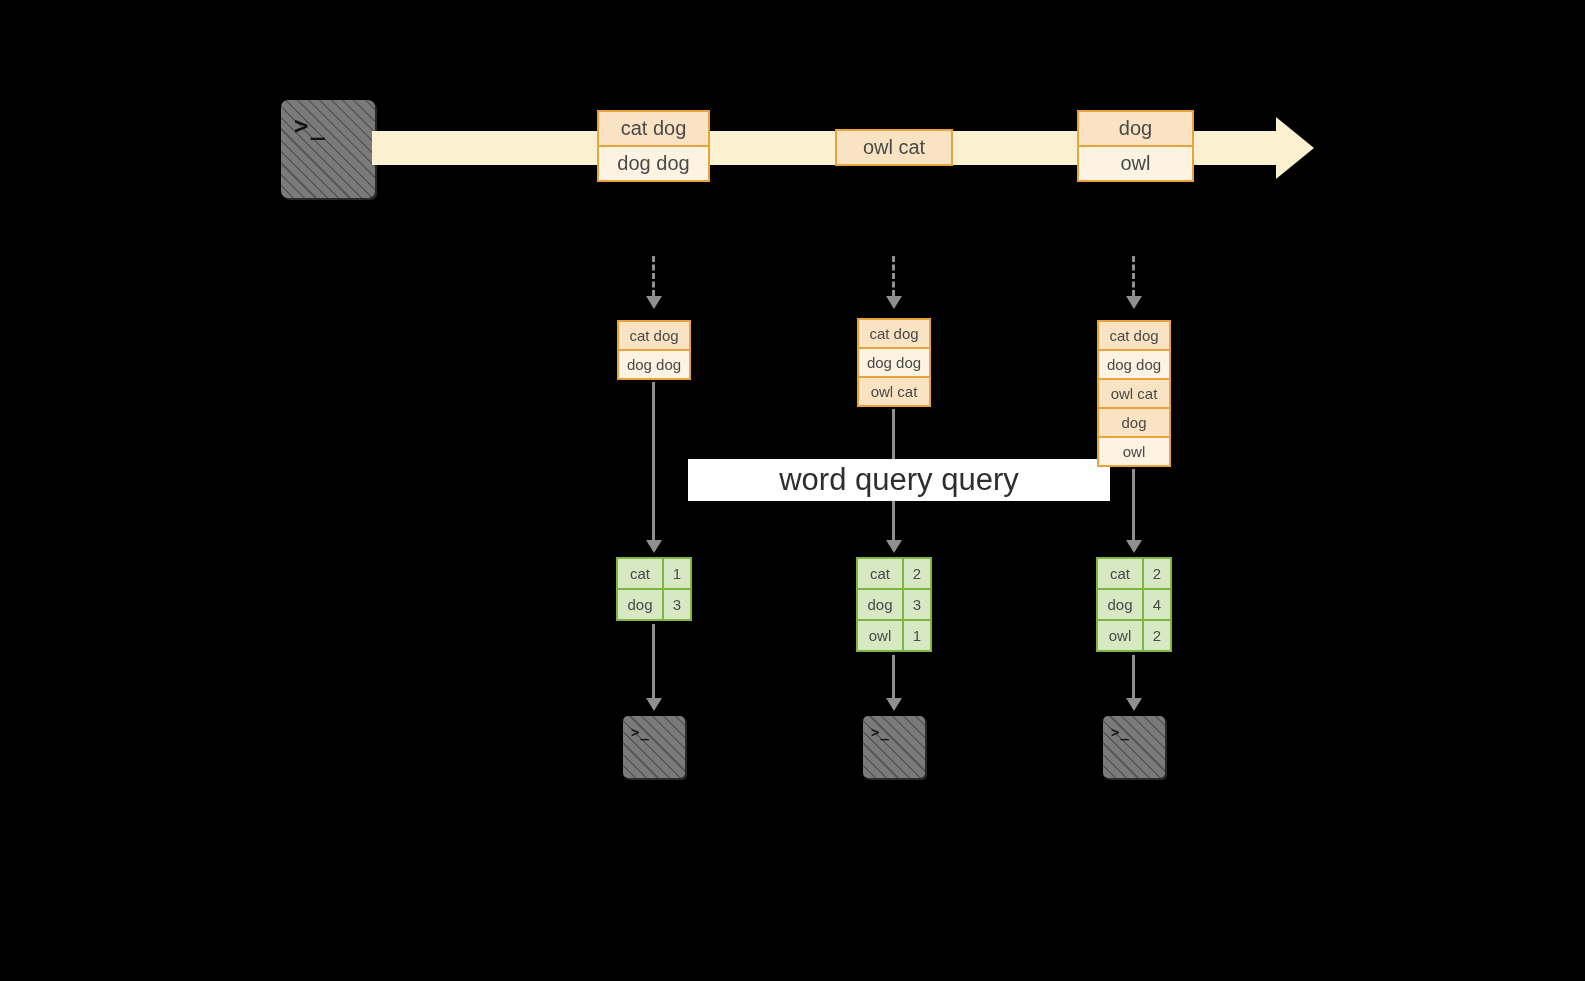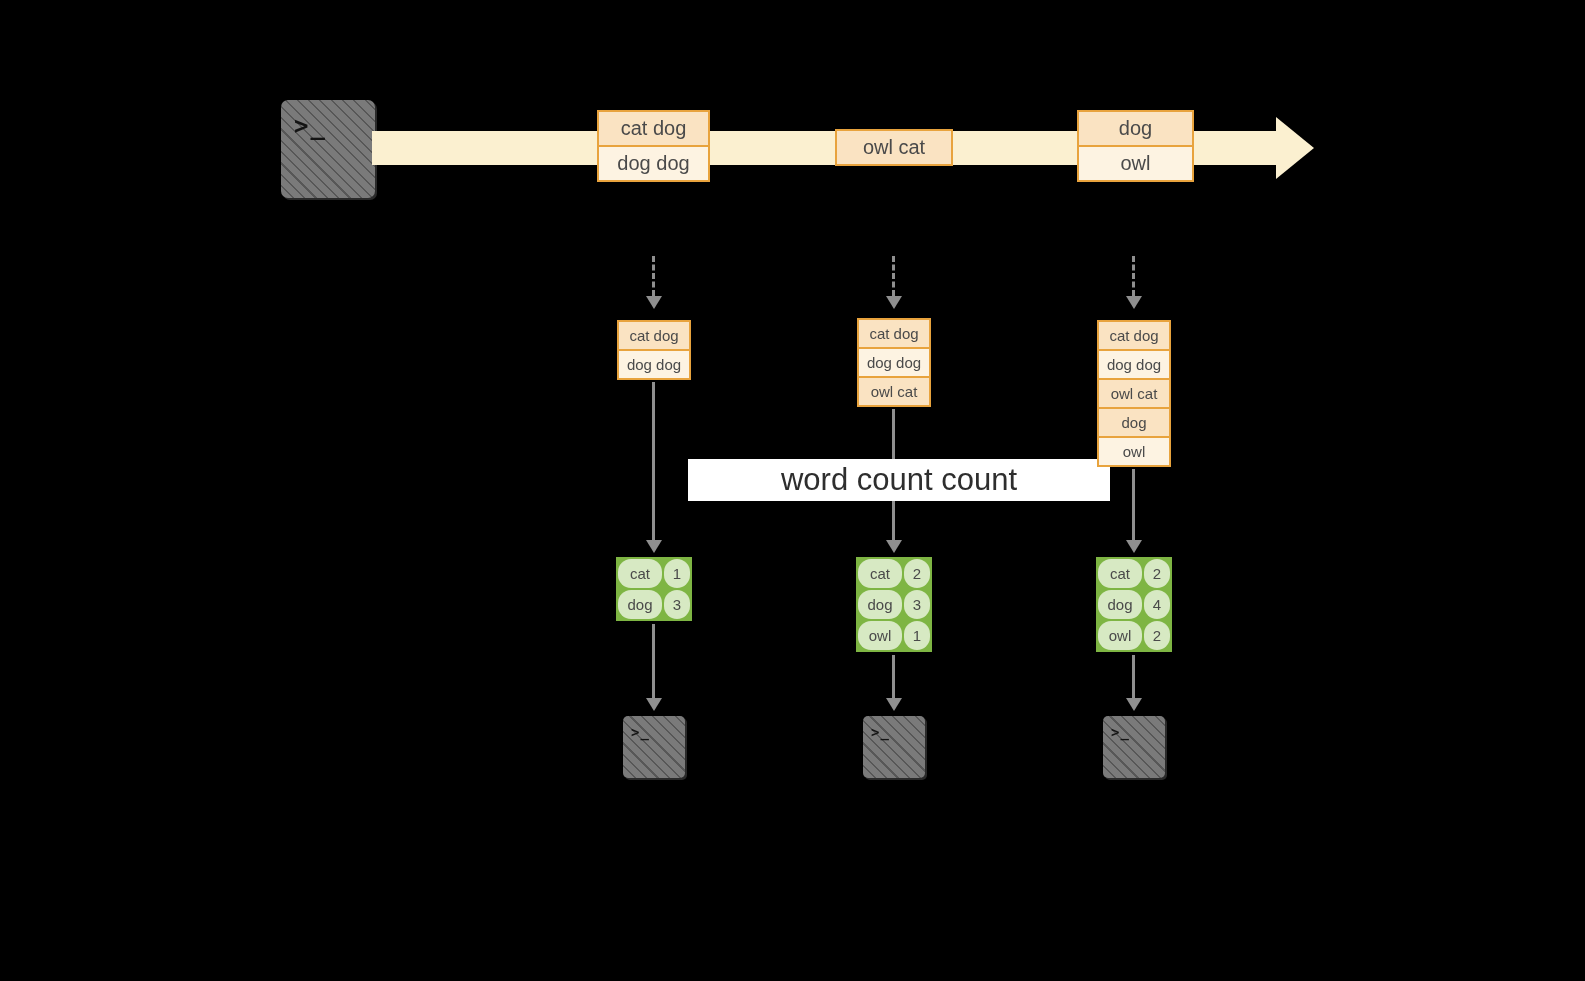--- a/index.html
+++ b/index.html
@@ -53,21 +53,21 @@
     display:flex;align-items:center;justify-content:center;z-index:1;
   }
   .banner span{font-size:31px;color:#2e2e2e;}
   
   .wc-table{
     position:absolute;display:grid;grid-template-columns:44px 26px;gap:2px;padding:2px;
     background:#7eb543;z-index:2;
   }
   .wc-cell{
     background:#d7e9c3;height:29px;display:flex;align-items:center;justify-content:center;
-    font-size:15px;color:#4a4a4a;border-radius:13px;
+    font-size:15px;color:#4a4a4a;
   }
 </style>
 </head>
 <body>
 
 <div class="canvas">
 
   <div class="term term-lg" style="left:281px;top:100px;">
     <span class="prompt prompt-lg">&gt;_</span>
   </div>
@@ -103,21 +103,21 @@
 
   <div class="stack" style="left:1097px;top:320px;">
     <div class="record dark">cat dog</div>
     <div class="record light">dog dog</div>
     <div class="record dark">owl cat</div>
     <div class="record dark">dog</div>
     <div class="record light">owl</div>
   </div>
 
   <div class="banner">
-    <span>word count count</span>
+    <span>word query query</span>
   </div>
 
   <div class="vline" style="left:652px;top:382px;height:158px;"></div>
   <div class="ahead" style="left:646px;top:540px;"></div>
   <div class="vline" style="left:892px;top:409px;height:131px;"></div>
   <div class="ahead" style="left:886px;top:540px;"></div>
   <div class="vline" style="left:1132px;top:469px;height:71px;"></div>
   <div class="ahead" style="left:1126px;top:540px;"></div>
 
   <div class="wc-table" style="left:616px;top:557px;">

